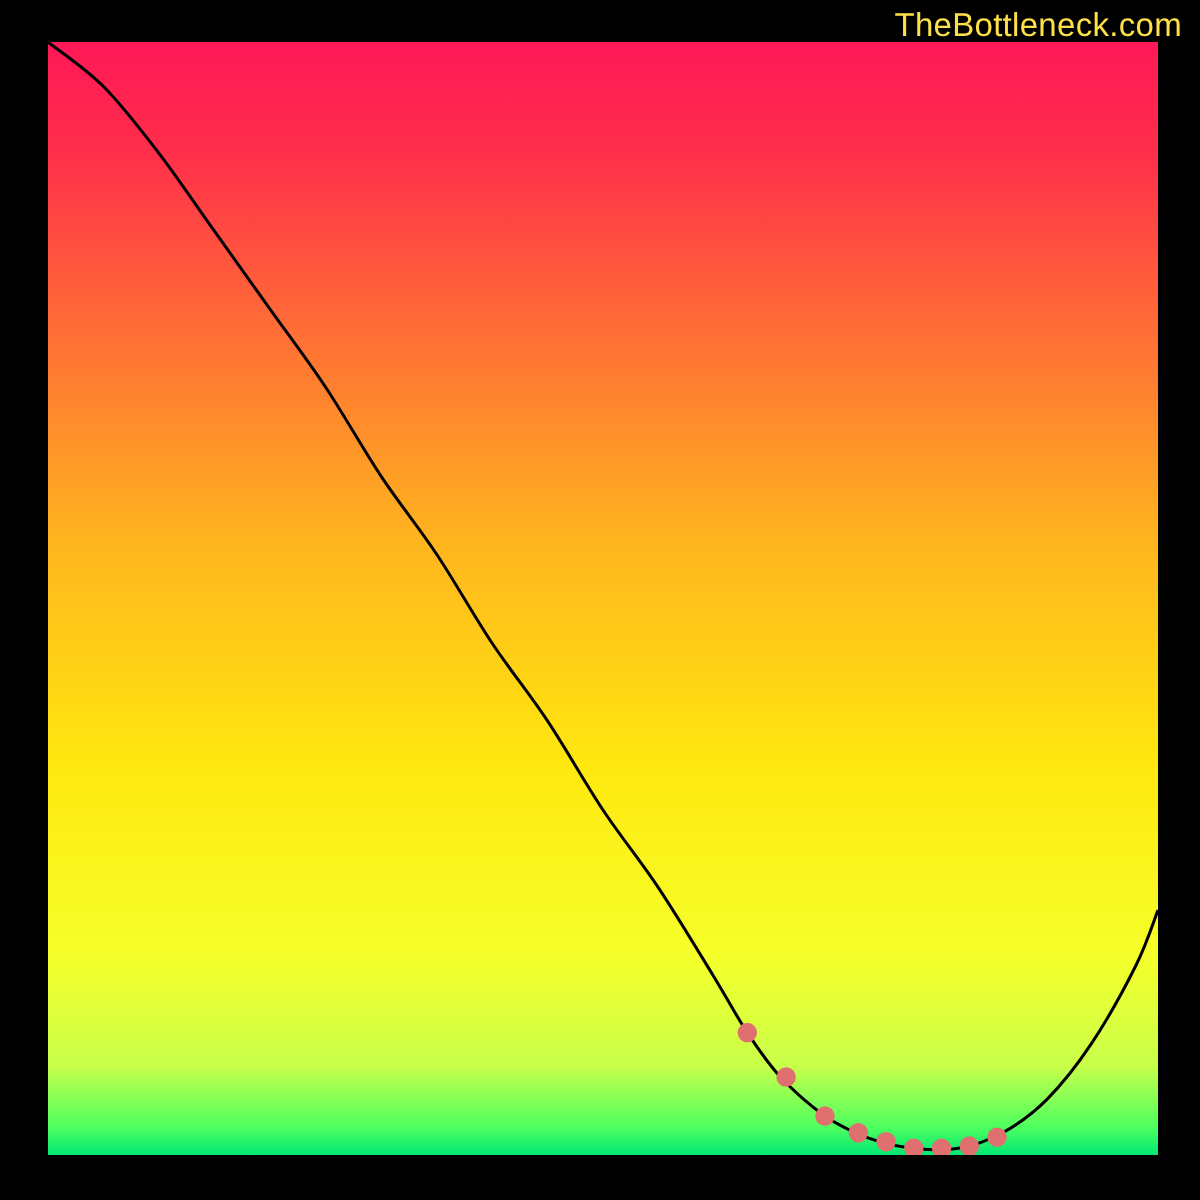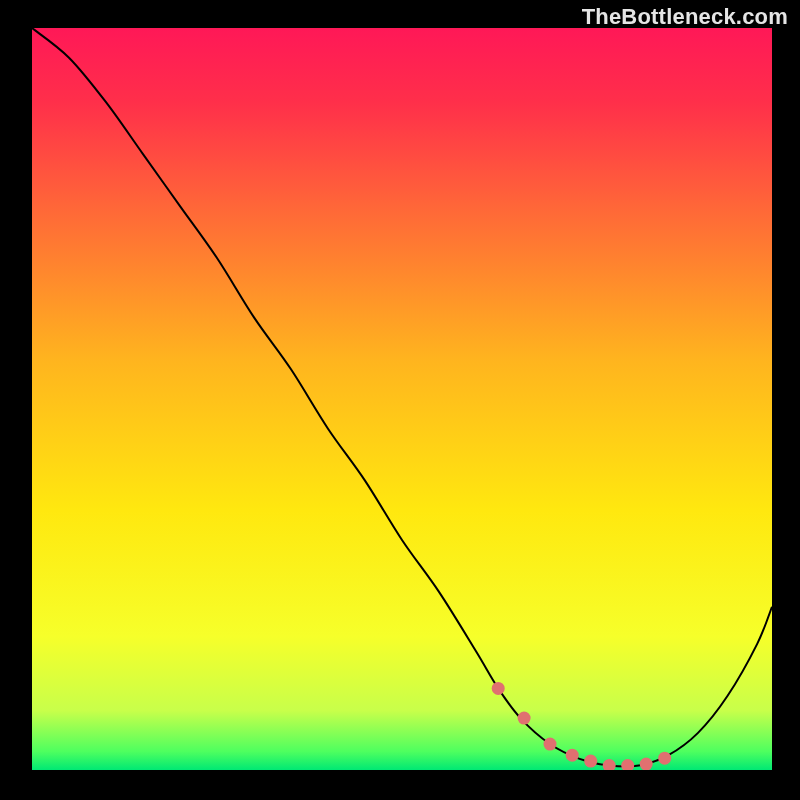--- a/index.html
+++ b/index.html
@@ -9,23 +9,23 @@
     width: 800px;
     height: 800px;
     overflow: hidden;
     position: relative;
     font-family: Arial, Helvetica, sans-serif;
   }
   .watermark {
     position: absolute;
     top: 4px;
     right: 12px;
-    color: #e5e5e5;
+    color: #fde047;
     font-size: 22px;
-    font-weight: 700;
+    font-weight: 400;
     letter-spacing: 0.2px;
     z-index: 10;
   }
   .plot-area {
     position: absolute;
     left: 32px;
     top: 28px;
     width: 740px;
     height: 742px;
   }

